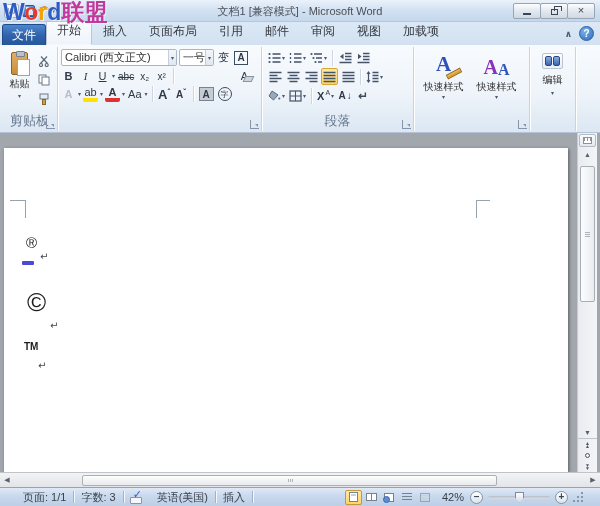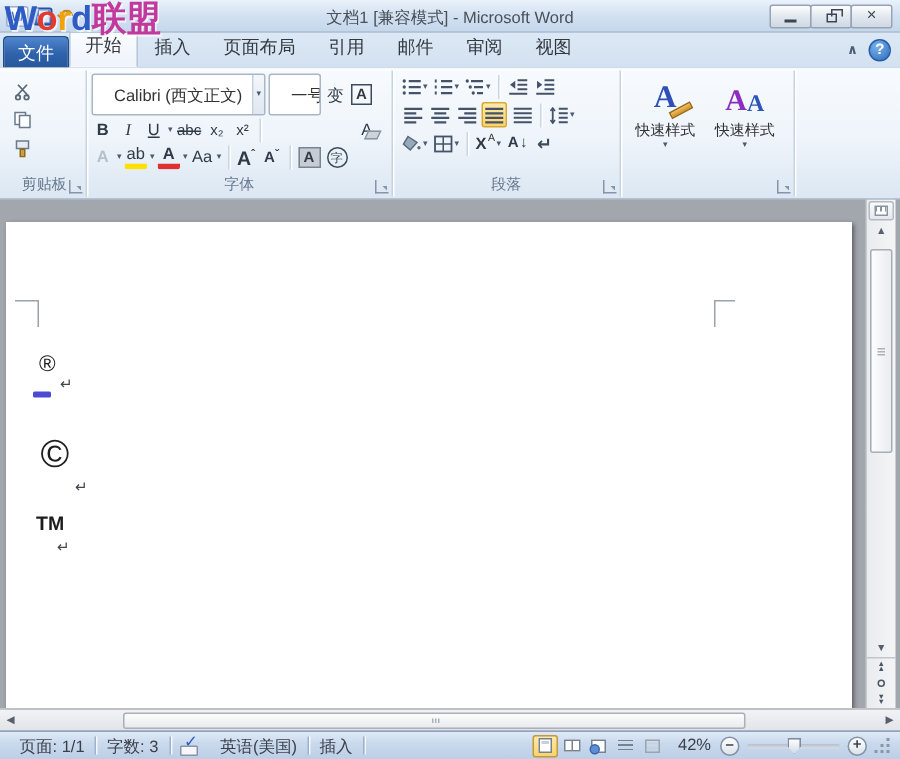--- a/index.html
+++ b/index.html
@@ -33,40 +33,40 @@
 
   
   .watermark{position:absolute;top:1px;left:3px;z-index:20;line-height:1}
   .wm1{font-size:23px;font-weight:bold;text-shadow:1px 1px 0 rgba(255,255,255,.7)}
   .wm1 .c1,.wm1 .c4{color:#2f5bc4}.wm1 .c2{color:#e23a2e}.wm1 .c3{color:#f0a30a}.wm1 .c5{color:#c2399e}
   .wm2{font-size:13px;font-weight:bold;color:#1b3fc4;text-decoration:underline;margin-top:1px}
 
   
   .ribbon{position:absolute;top:45px;left:0;right:0;height:88px;background:linear-gradient(#f8fbfe,#eef4fa 55%,#dce7f3);border-bottom:1px solid #b4c4d6;display:flex;padding:2px 0 0 2px;z-index:3}
   .rgroup{position:relative;height:84px;padding:2px 3px 14px;border-right:1px solid #c7d3e1;box-shadow:1px 0 0 #fff}
-  .glabel{position:absolute;bottom:1px;left:0;right:0;text-align:center;font-size:10px;color:#67788f}
+  .glabel{position:absolute;bottom:1px;left:0;right:0;text-align:center;font-size:13px;color:#67788f}
   .launcher{position:absolute;bottom:2px;right:2px;width:9px;height:9px;border-left:1px solid #8494aa;border-bottom:1px solid #8494aa}
   .launcher::after{content:"";position:absolute;right:1px;bottom:1px;width:0;height:0;border-top:3px solid #8494aa;border-left:3px solid transparent}
   .dd{font-size:6px;color:#4a5a72;line-height:1}
   .vsep{width:1px;height:16px;background:#ccd6e2;margin:0 2px;box-shadow:1px 0 0 #fff}
 
   
   .g-clip{width:56px;display:flex}
   .paste-btn{width:30px;display:flex;flex-direction:column;align-items:center;padding-top:3px;gap:2px;border-radius:2px}
   .clipboard-icon{width:17px;height:23px;background:linear-gradient(#e0ae64,#c78d3c);border:1px solid #8a6426;border-radius:2px;position:relative}
   .clipboard-icon::before{content:"";position:absolute;left:4px;top:-2px;width:7px;height:4px;background:#b9c2cc;border:1px solid #78828c;border-radius:1px}
   .clipboard-icon::after{content:"";position:absolute;right:-3px;bottom:-2px;width:11px;height:15px;background:#fff;border:1px solid #9aa4ae}
   .paste-label{font-size:10px}
   .clip-col{display:flex;flex-direction:column;gap:2px;padding-top:3px}
   .sbtn{width:20px;height:17px;display:flex;align-items:center;justify-content:center;border-radius:2px}
 
   
   .g-font{width:204px;display:flex;flex-direction:column;gap:2px}
   .frow{display:flex;align-items:center;gap:2px}
-  .combo{height:28px;background:#fff;border:1px solid #a8b6c8;border-radius:2px;display:flex;align-items:center;font-size:11px;padding-left:14px;overflow:hidden;white-space:nowrap}
+  .combo{height:17px;background:#fff;border:1px solid #a8b6c8;border-radius:2px;display:flex;align-items:center;font-size:11px;padding-left:3px;overflow:hidden;white-space:nowrap}
   .combo-name{width:116px}.combo-size{width:35px}
   .combo-arrow{margin-left:auto;align-self:stretch;display:flex;align-items:center;padding:0 2px;border-left:1px solid #c4cfdb;background:linear-gradient(#f4f7fa,#dfe7f0)}
   .fbtn{min-width:15px;height:16px;display:flex;align-items:center;justify-content:center;font-size:11px;color:#2f3a46;padding:0 1px;border-radius:2px;position:relative}
   .b-bold{font-weight:bold}
   .b-italic{font-style:italic;font-family:"Liberation Serif","DejaVu Serif",serif}
   .b-under{text-decoration:underline}
   .b-strike{text-decoration:line-through;font-size:10px}
   .b-subsup{font-size:10px}
   .b-clear::after{content:"";position:absolute;right:-1px;bottom:2px;width:7px;height:4px;background:#cfd4da;border:1px solid #8a94a0;transform:skewX(-25deg)}
   .b-fx{color:#b6c0cc;font-weight:bold}
@@ -104,21 +104,21 @@
   .binoc i{width:7px;height:10px;background:linear-gradient(#88aede,#3a64ae);border:1px solid #28477e;border-radius:2px}
 
   
   .workspace{position:absolute;top:133px;left:0;right:0;height:354px;background:#a2a6ad}
   .page{position:absolute;left:4px;top:15px;width:564px;height:324px;background:#fff;box-shadow:1px 1px 3px rgba(0,0,0,.45)}
   .crop-l{position:absolute;left:6px;top:52px;width:16px;height:18px;border-top:1px solid #9aa2ac;border-right:1px solid #9aa2ac}
   .crop-r{position:absolute;left:472px;top:52px;width:14px;height:18px;border-top:1px solid #9aa2ac;border-left:1px solid #9aa2ac}
   .sym{position:absolute;color:#1d1d1d}
   .sym-r{left:22px;top:86px;font-size:15px}
   .sym-c{left:23px;top:139px;font-size:26px}
-  .sym-tm{left:20px;top:193px;font-size:13px;font-weight:bold}
+  .sym-tm{left:20px;top:193px;font-size:10px;font-weight:bold}
   .pmark{position:absolute;font-size:10px;color:#3e4650}
   .m1{left:36px;top:103px}.m2{left:46px;top:172px}.m3{left:34px;top:212px}
   .seldash{position:absolute;left:18px;top:113px;width:12px;height:4px;background:#4a4ad2;border-radius:1px}
 
   
   .vscroll{position:absolute;top:0;right:3px;width:20px;height:339px;display:flex;flex-direction:column;background:linear-gradient(90deg,#e9ebee,#f4f5f7);border-left:1px solid #c6cad1}
   .ruler-btn{height:13px;margin:1px 1px 1px;background:linear-gradient(#fafbfc,#e4e8ee);border:1px solid #b2bac4;border-radius:2px;display:flex;align-items:center;justify-content:center}
   .ruler-glyph{width:9px;height:7px;background:#fff;border:1px solid #8a94a0;background-image:repeating-linear-gradient(90deg,#8a94a0 0 1px,transparent 1px 3px);background-size:100% 3px;background-repeat:no-repeat}
   .varrow{height:12px;display:flex;align-items:center;justify-content:center;font-size:7px;color:#57616e}
   .vtrack{flex:1;position:relative;margin:0 1px}
@@ -130,21 +130,21 @@
   .dot-circle{width:5px;height:5px;border:1px solid #4a5664;border-radius:50%}
 
   
   .hscroll{position:absolute;left:0;right:0;top:339px;height:15px;background:linear-gradient(#f2f3f5,#e2e4e8);border-top:1px solid #c0c4ca;display:flex;align-items:center}
   .harrow{width:14px;height:13px;display:flex;align-items:center;justify-content:center;font-size:7px;color:#57616e}
   .htrack{flex:1;position:relative;height:13px}
   .hthumb{position:absolute;left:68px;width:415px;top:1px;height:11px;background:linear-gradient(#fdfdfd,#e8eaee);border:1px solid #aab0b8;border-radius:2px}
   .hthumb::after{content:"";position:absolute;top:3px;bottom:3px;left:50%;width:1px;background:#aab2bc;box-shadow:2px 0 #aab2bc,-2px 0 #aab2bc}
 
   
-  .statusbar{position:absolute;left:0;right:0;bottom:0;height:19px;background:linear-gradient(#e0eaf6,#cadaee 40%,#bccfe6);border-top:1px solid #8fa4c0;display:flex;align-items:center;font-size:11px;color:#3a3f48;padding:0 6px}
+  .statusbar{position:absolute;left:0;right:0;bottom:0;height:19px;background:linear-gradient(#e0eaf6,#cadaee 40%,#bccfe6);border-top:1px solid #8fa4c0;display:flex;align-items:center;font-size:11px;color:#3a3f48;padding:0 16px}
   .sitem{padding:0 7px;white-space:nowrap}
   .ssep{width:1px;height:12px;background:#9fb2ca;box-shadow:1px 0 0 rgba(255,255,255,.8)}
   .spell{position:relative;width:16px;height:13px;margin:0 5px}
   .book{position:absolute;left:1px;bottom:0;width:12px;height:7px;background:#f5f7fa;border:1px solid #8a94a2;border-radius:1px}
   .check{position:absolute;left:4px;top:-3px;color:#2b5fc0;font-weight:bold;font-size:11px}
   .sright{margin-left:auto;display:flex;align-items:center}
   .viewbtns{display:flex;gap:1px;margin-right:6px}
   .vb{width:17px;height:15px;border-radius:2px;display:flex;align-items:center;justify-content:center}
   .vb.active{background:linear-gradient(#ffe9a8,#fdd36a);border:1px solid #c29a3a}
   .mp{width:9px;height:10px;background:#fff;border:1px solid #76828e}
@@ -189,33 +189,39 @@
 
   <div class="tabstrip">
     <div class="file-tab">文件</div>
     <div class="tab active">开始</div>
     <div class="tab">插入</div>
     <div class="tab">页面布局</div>
     <div class="tab">引用</div>
     <div class="tab">邮件</div>
     <div class="tab">审阅</div>
     <div class="tab">视图</div>
+    <div class="tab">加载项</div>
     <div class="tabstrip-right">
       <span class="collapse-icon">∧</span>
       <span class="help-icon">?</span>
     </div>
   </div>
 
   <div class="watermark">
     <div class="wm1"><span class="c1">W</span><span class="c2">o</span><span class="c3">r</span><span class="c4">d</span><span class="c5">联盟</span></div>
   </div>
 
   <div class="ribbon">
 
     <div class="rgroup g-clip">
+      <div class="paste-btn">
+        <span class="clipboard-icon"></span>
+        <span class="paste-label">粘贴</span>
+        <span class="dd">▾</span>
+      </div>
       <div class="clip-col">
         <span class="sbtn">
           <svg class="pi" width="12" height="12" viewBox="0 0 12 12" fill="none" stroke="#5a6a7a" stroke-width="1.2">
               <path d="M3 1.5L9.5 8.5M9 1.5L2.5 8.5"></path>
               <circle cx="3" cy="10" r="1.5"></circle>
               <circle cx="8.7" cy="10" r="1.5"></circle>
             </svg>
         </span>
         <span class="sbtn">
           <svg class="pi" width="12" height="12" viewBox="0 0 12 12">
@@ -279,21 +285,20 @@
             <span class="supmark">ˇ</span>
           </span>
         <span class="vsep"></span>
         <span class="fbtn">
             <span class="b-shade">A</span>
           </span>
         <span class="fbtn">
             <span class="b-circle">字</span>
           </span>
       </div>
-      <span class="glabel">字体</span>
       <span class="launcher"></span>
     </div>
 
     <div class="rgroup g-para">
       <div class="frow">
         <span class="pbtn">
           <svg class="pi" width="13" height="12" viewBox="0 0 13 12">
               <g fill="#44536a">
                 <circle cx="1.5" cy="2" r="1.1"></circle>
                 <circle cx="1.5" cy="6" r="1.1"></circle>
@@ -414,20 +419,30 @@
         <span class="cs-icon">
             <span class="csA1">A</span>
             <span class="csA2">A</span>
           </span>
         <span class="style-label">快速样式</span>
         <span class="dd">▾</span>
       </div>
       <span class="launcher"></span>
     </div>
 
+    <div class="rgroup g-edit">
+      <div class="edit-btn">
+        <span class="binoc">
+            <i></i>
+            <i></i>
+          </span>
+        <span class="style-label">编辑</span>
+        <span class="dd">▾</span>
+      </div>
+    </div>
   </div>
 
   <div class="workspace">
     <div class="page">
       <span class="crop-l"></span>
       <span class="crop-r"></span>
       <span class="sym sym-r">®</span>
       <span class="pmark m1">↵</span>
       <span class="seldash"></span>
       <span class="sym sym-c">©</span>

